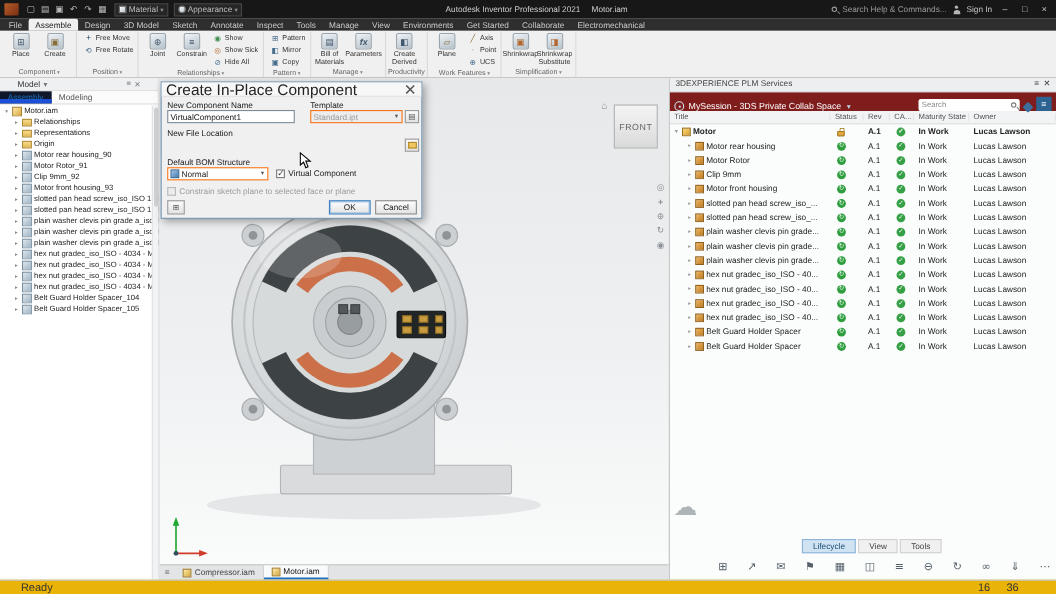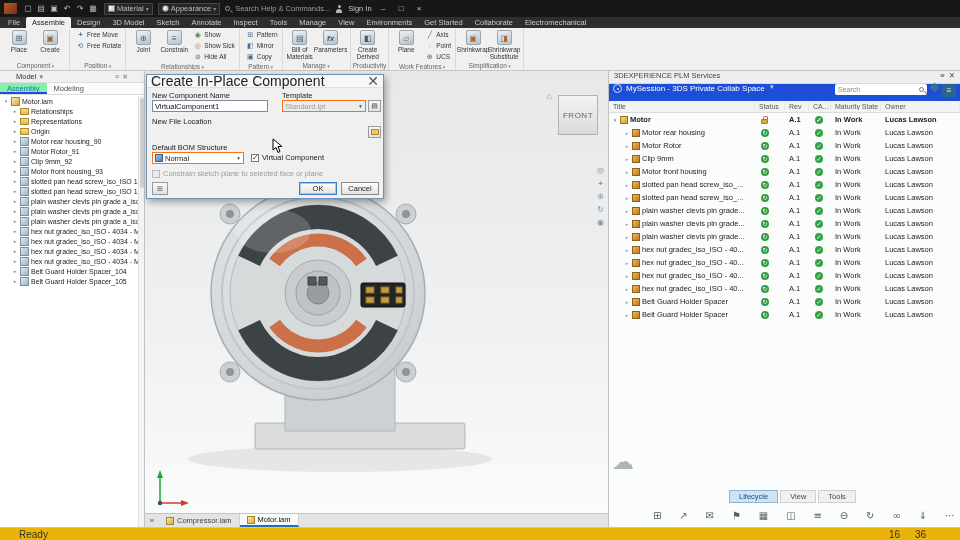--- a/index.html
+++ b/index.html
@@ -69,21 +69,21 @@
   .rlabel{font-size:6.5px;color:#666;text-align:center;padding:1px 0;white-space:nowrap}
   .rlabel[data-dd="true"]::after{content:" ▾";font-size:5px;color:#888}
 
   
   #browser{position:absolute;left:0;top:71px;width:145px;bottom:13px;background:#fff;border-right:1px solid #c2c2c2;display:flex;flex-direction:column}
   .browser-toolbar{height:12px;background:#eef0f1;border-bottom:1px solid #dcdcdc;display:flex;align-items:center;gap:3px;padding:0 16px;font-size:7.5px;color:#333}
   .browser-toolbar .sp{flex:1}
   .bt-ic{color:#777;font-size:7px}
   .browser-tabs{height:12px;display:flex;border-bottom:1px solid #dcdcdc;font-size:7.5px;background:#fbfbfb}
   .btab{padding:0 7px;line-height:11px;color:#555}
-  .btab[data-active="true"]{color:#1a70c0;border-bottom:2px solid #1d4ed8;background:#86efac}
+  .btab[data-active="true"]{color:#1a70c0;border-bottom:4px solid #1d4ed8;background:#0f172a}
   #tree{flex:1;overflow:hidden;padding-top:1px}
   .titem{display:flex;align-items:center;gap:2px;height:10px;padding-left:3px;white-space:nowrap;overflow:hidden;font-size:7px;color:#222}
   .titem[data-indent="1"]{padding-left:12px}
   .texp{flex:0 0 6px;font-size:5px;color:#8a8a8a;text-align:center}
   .texp[data-exp="open"]::before{content:"▾"}
   .texp[data-exp="closed"]::before{content:"▸"}
   .ticon{flex:0 0 9px;height:9px}
   .ticon[data-icon="asm"]{background:linear-gradient(135deg,#ffe9a8,#d8a93f);border:0.5px solid #a8822f}
   .ticon[data-icon="folder"]{height:7px;margin-top:1px;background:linear-gradient(#f7dd8e,#e3b84e);border:0.5px solid #b08a2e}
   .ticon[data-icon="part"]{background:linear-gradient(135deg,#dfe7ed,#9fb4c4);border:0.5px solid #7890a4}
@@ -106,21 +106,21 @@
   #doctabs{position:absolute;left:0;right:0;bottom:0;height:14px;background:#e2e4e6;border-top:1px solid #c6c6c6;display:flex;align-items:stretch;font-size:7.5px}
   .dt-menu{width:14px;display:flex;align-items:center;justify-content:center;color:#666}
   .dtab{display:flex;align-items:center;gap:3px;padding:0 7px;color:#444;border-right:1px solid #d2d2d2}
   .dtab[data-active="true"]{background:#f8fafb;border-bottom:2px solid #1a70c0;color:#111}
   .dtab .dticon{width:8px;height:8px;background:linear-gradient(135deg,#ffe9a8,#d8a93f);border:0.5px solid #a8822f}
 
   
   #plm{position:absolute;left:608px;top:71px;right:0;bottom:13px;background:#fbfcfc;border-left:1px solid #c2c2c2;display:flex;flex-direction:column}
   .plm-tabbar{height:13px;background:#eceeef;border-bottom:1px solid #d8d8d8;display:flex;gap:4px;padding:0 5px;font-size:7.5px;color:#444}
   .plm-tabbar .sp{flex:1}
-  .plm-blue{height:17px;background:#1d4ed8;display:flex;align-items:flex-start;gap:4px;padding:0 4px;color:#fff;font-size:8px}
+  .plm-blue{height:17px;background:#7f1d1d;display:flex;align-items:flex-end;gap:4px;padding:0 4px;color:#fff;font-size:8px}
   .compass{width:9px;height:9px;border:1px solid #cfe0ee;border-radius:50%;position:relative;flex:0 0 auto}
   .compass::before{content:"";position:absolute;left:3px;top:3px;width:2px;height:2px;background:#cfe0ee;border-radius:50%}
   .plm-session{white-space:nowrap;overflow:hidden}
   .plm-chev{font-size:6px;color:#bcd2e4}
   .plm-search{margin-left:auto;width:92px;height:11px;background:#fff;border-radius:2px;display:flex;align-items:center;padding:0 3px;color:#8a8a8a;font-size:7px;gap:2px}
   .plm-search .sp{flex:1}
   .mag{width:5px;height:5px;border:1px solid #7a7a7a;border-radius:50%;position:relative}
   .mag::after{content:"";position:absolute;left:4px;top:4px;width:3px;height:1px;background:#7a7a7a;transform:rotate(45deg)}
   .tagicon{width:7px;height:7px;background:#3c6f9b;transform:rotate(45deg);border-radius:1px}
   .plm-menu{width:14px;height:13px;background:#2d6391;display:flex;align-items:center;justify-content:center;color:#dce9f4;font-size:8px}
@@ -211,20 +211,24 @@
       </span>
     <span class="tcombo">
       <span class="swatch"></span>
       <span>Material</span>
       <span class="chev">▾</span>
     </span>
     <span class="tcombo">
       <span class="swatch" style="border-radius:50%"></span>
       <span>Appearance</span>
       <span class="chev">▾</span>
+    </span>
+    <span class="titletext">
+      <span>Autodesk Inventor Professional 2021</span>
+      <b>Motor.iam</b>
     </span>
     <span class="mag" style="border-color:#9a9a9a"></span>
     <span class="tb-search">Search Help &amp; Commands...</span>
     <span class="person-icon"></span>
     <span>Sign In</span>
     <span class="winbtn">–</span>
     <span class="winbtn">□</span>
     <span class="winbtn">×</span>
   </div>
 

